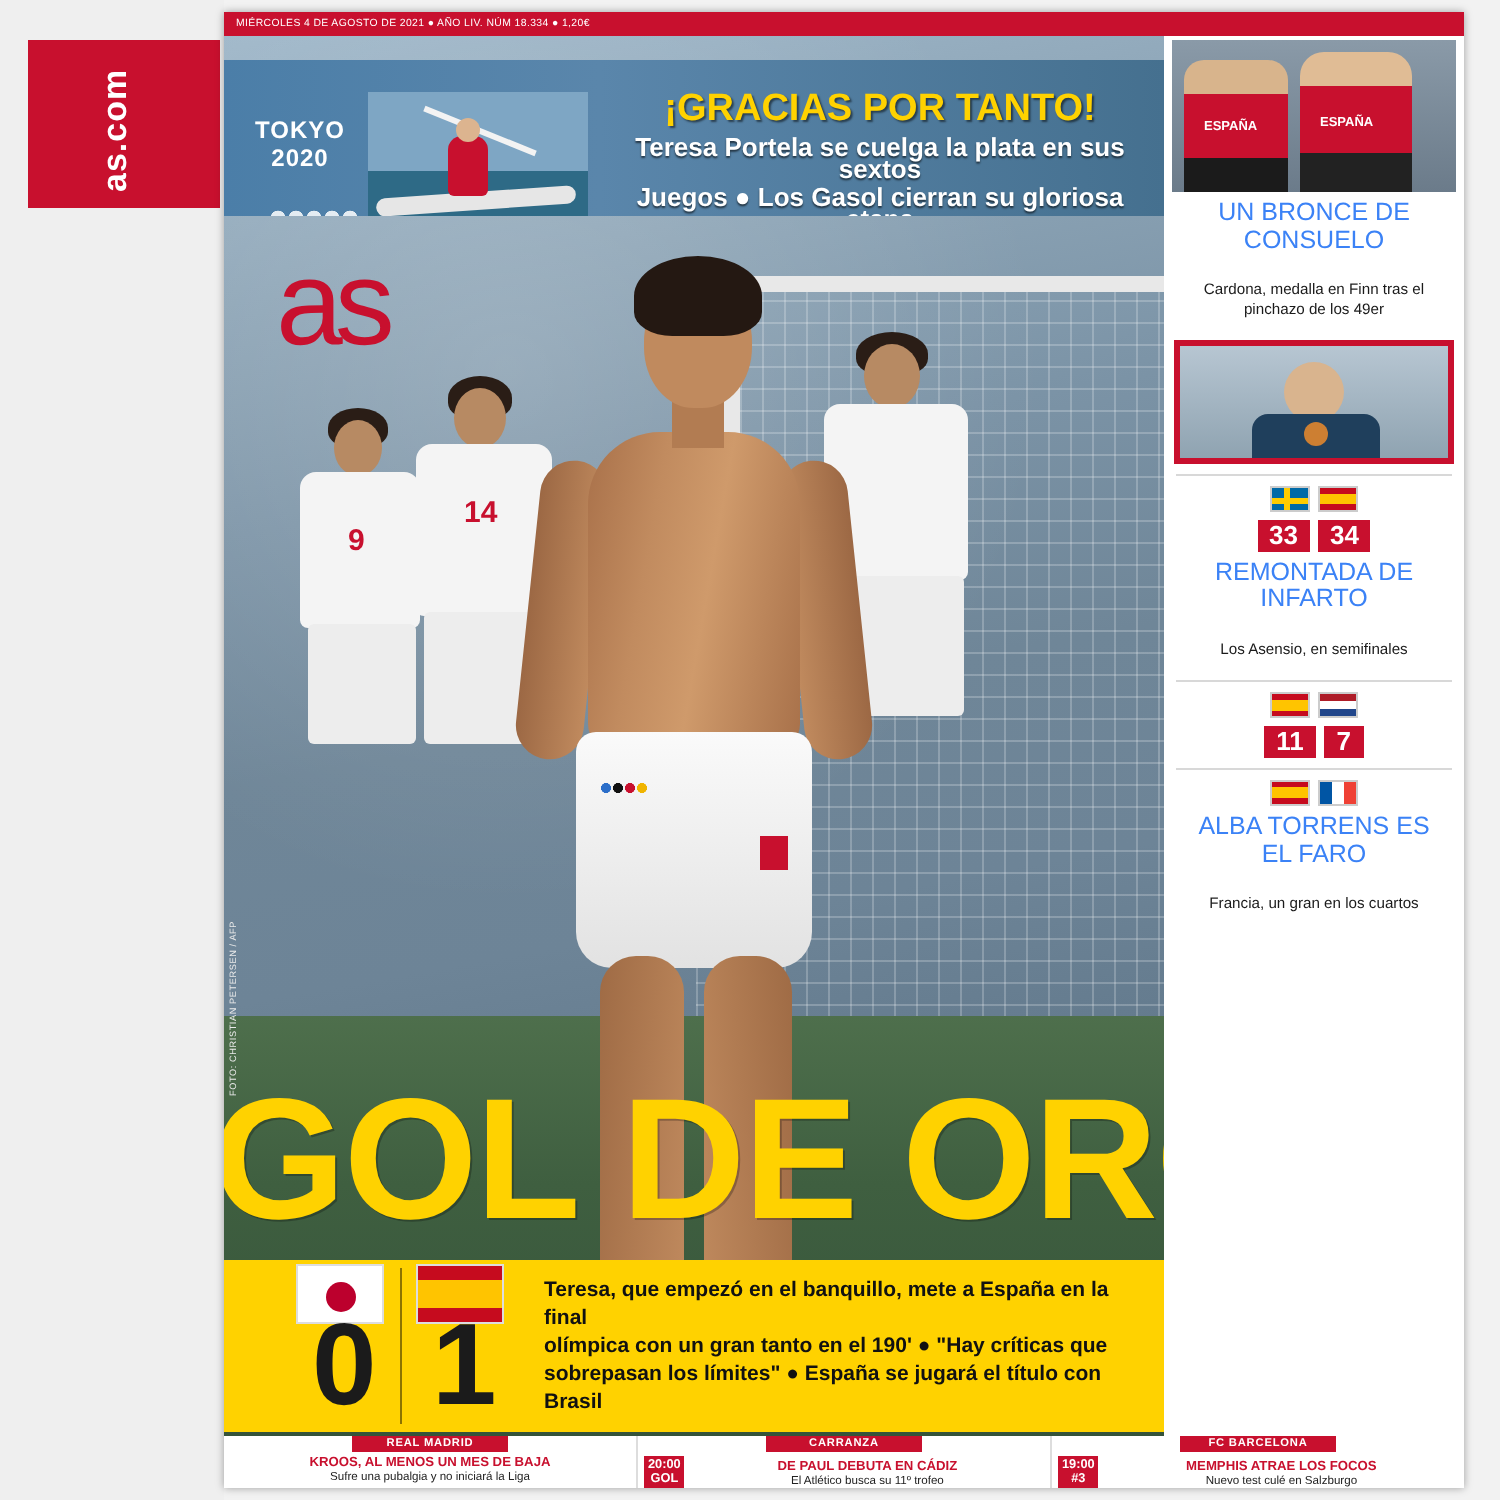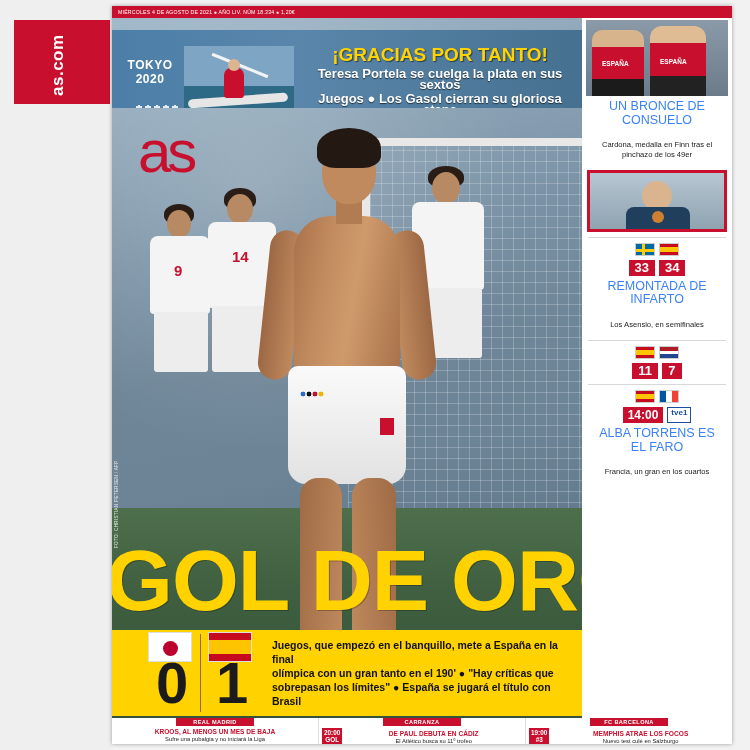--- a/index.html
+++ b/index.html
@@ -423,21 +423,21 @@
 
       <div class="bighead">GOL DE ORO</div>
 
       <div class="scorebar"></div>
       <div class="flag-jp"></div>
       <div class="flag-es"></div>
       <div class="dashcol"></div>
       <div class="score jp">0</div>
       <div class="score es">1</div>
       <div class="leadtext">
-        <div>Juegos, que empezó en el banquillo, mete a España en la final</div>
+        <div>Teresa, que empezó en el banquillo, mete a España en la final</div>
         <div>olímpica con un gran tanto en el 190' ● "Hay críticas que</div>
         <div>sobrepasan los límites" ● España se jugará el título con Brasil</div>
       </div>
 
       <div class="credit">FOTO: CHRISTIAN PETERSEN / AFP</div>
     </div>
 
     <div class="rail">
 
       <div class="rail-photo">
@@ -481,24 +481,20 @@
       <div class="matchrow">
         <span class="sc">11</span>
         <span class="sc">7</span>
       </div>
 
       <div class="divline"></div>
 
       <div class="matchrow">
         <span class="fl fl-es"></span>
         <span class="fl fl-fr"></span>
-      </div>
-      <div class="matchrow">
-        <span class="timebox">14:00</span>
-        <span class="tvlogo">tve1</span>
       </div>
       <div class="rail-block">
         <div class="rail-title">ALBA TORRENS ES EL FARO</div>
         <div class="rail-sub">Francia, un gran en los cuartos</div>
       </div>
     </div>
 
     <div class="bottom">
 
       <div class="bcell">

